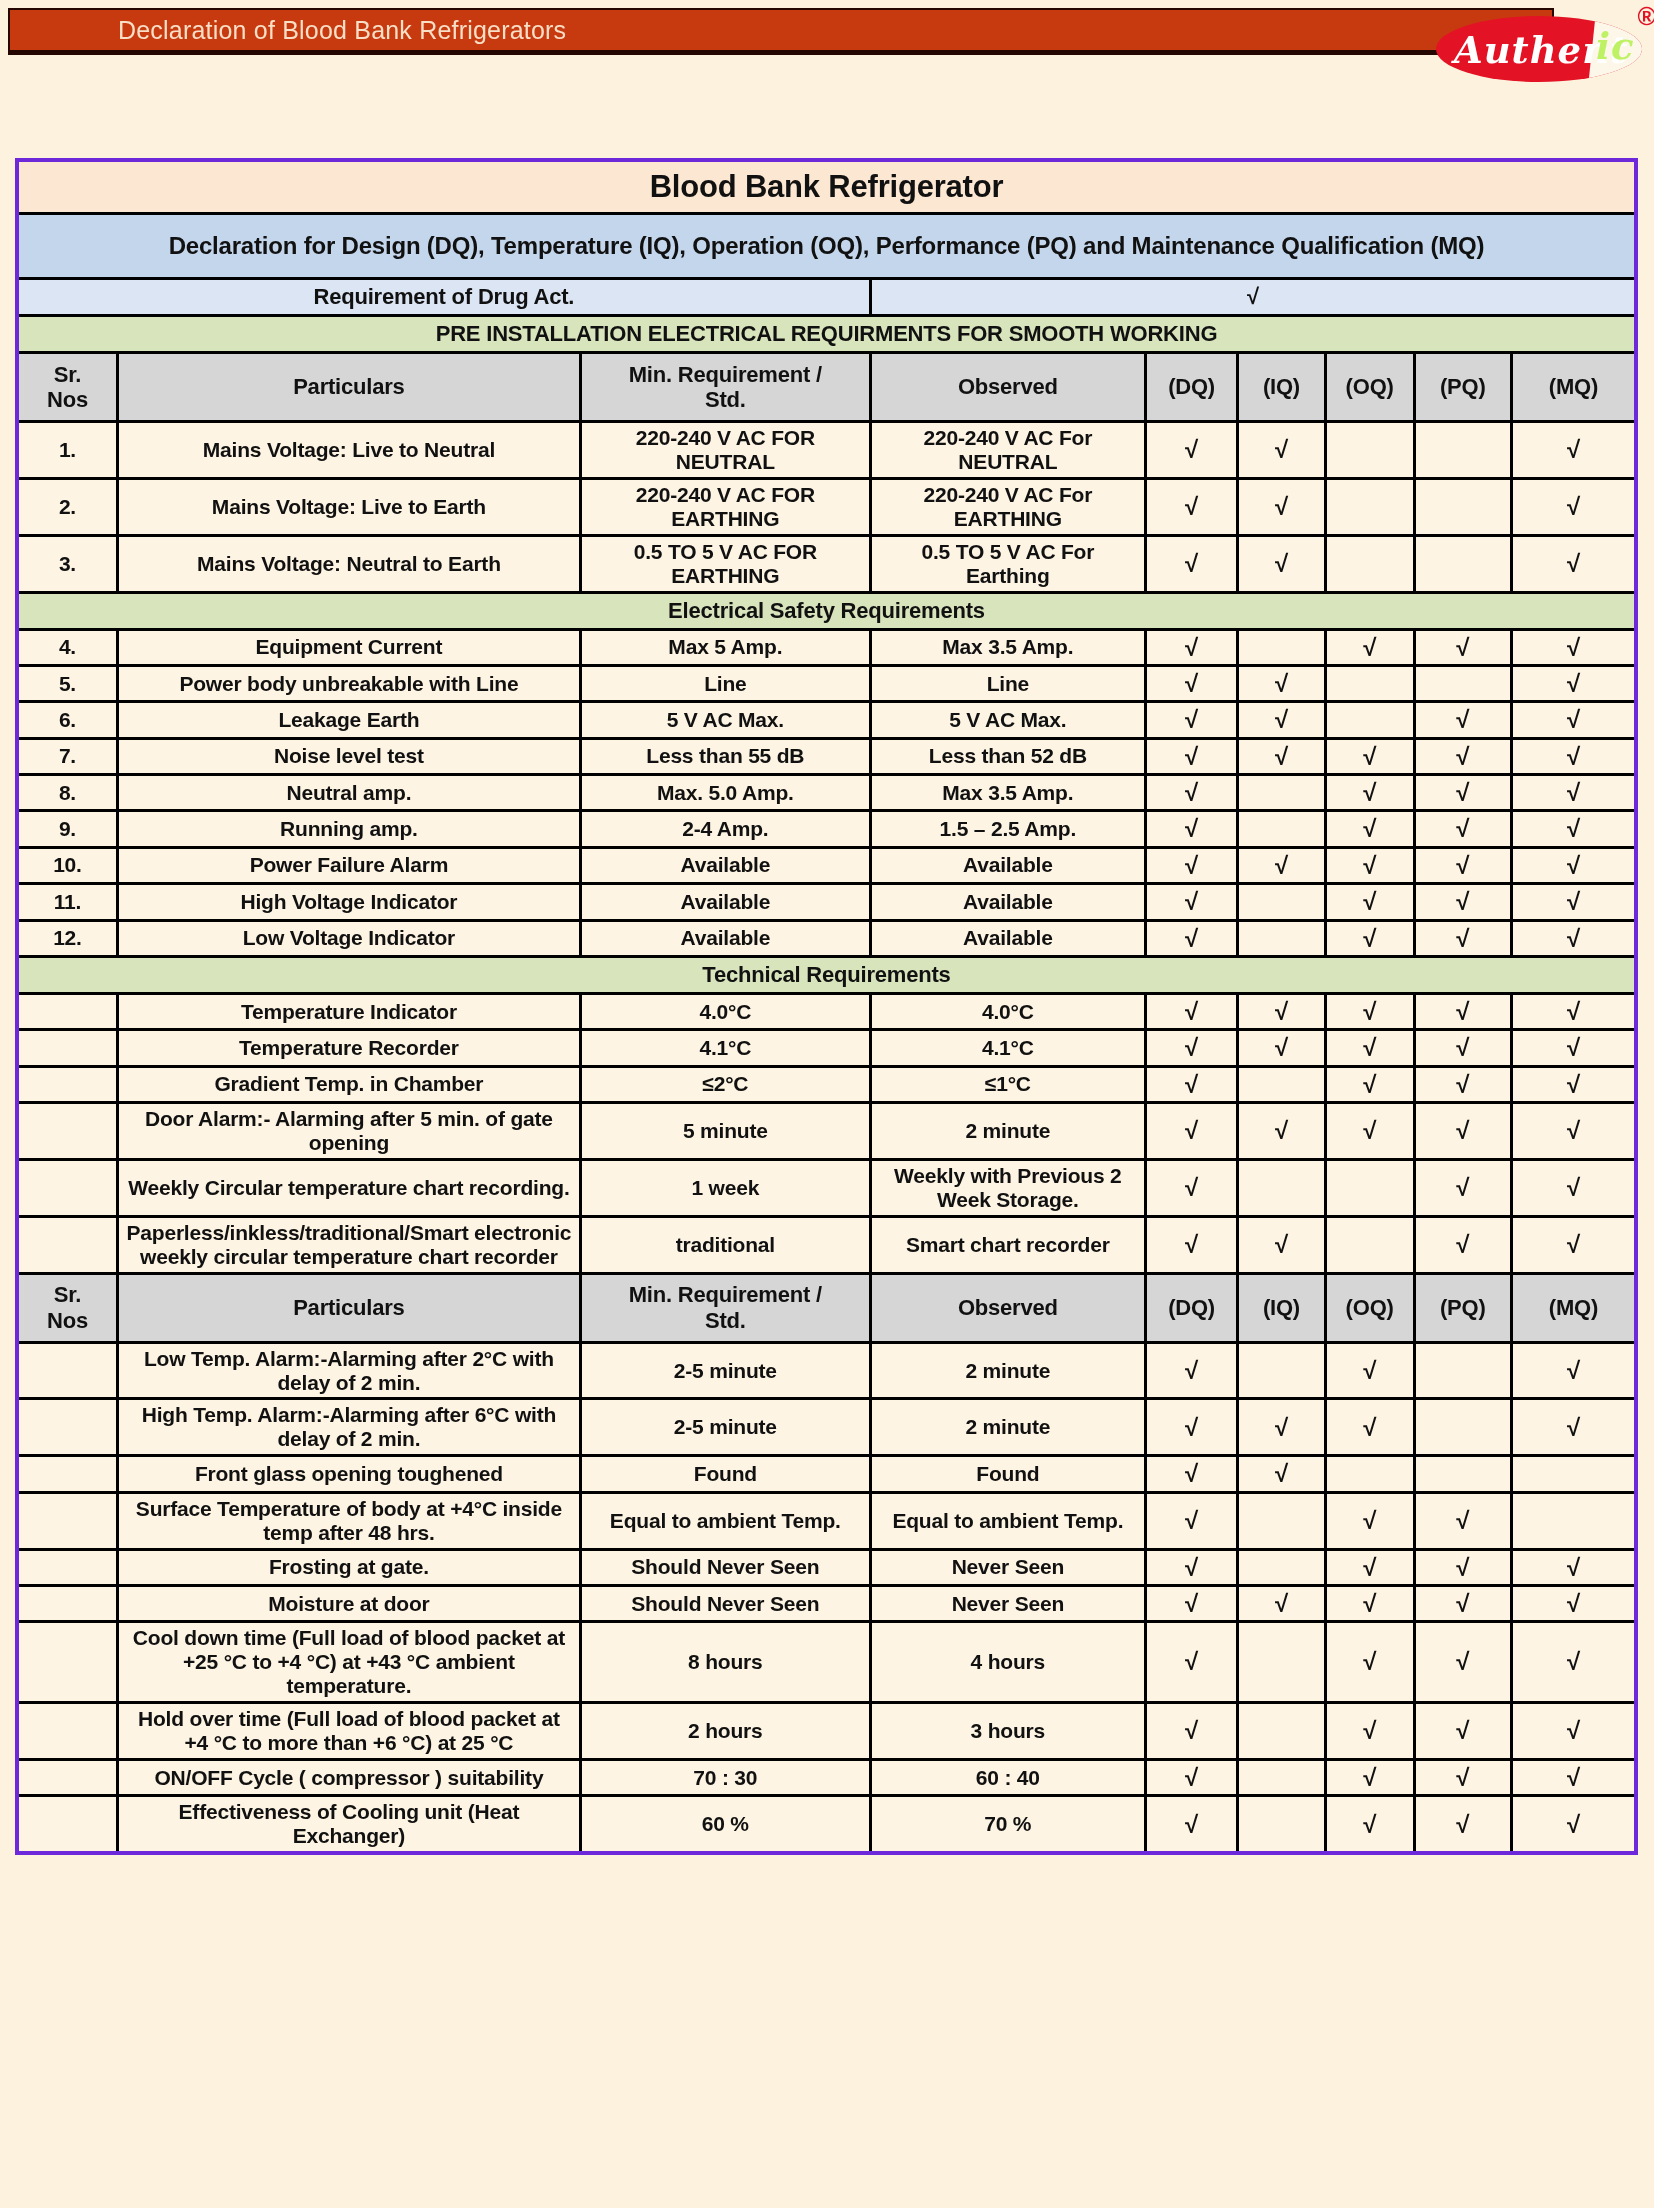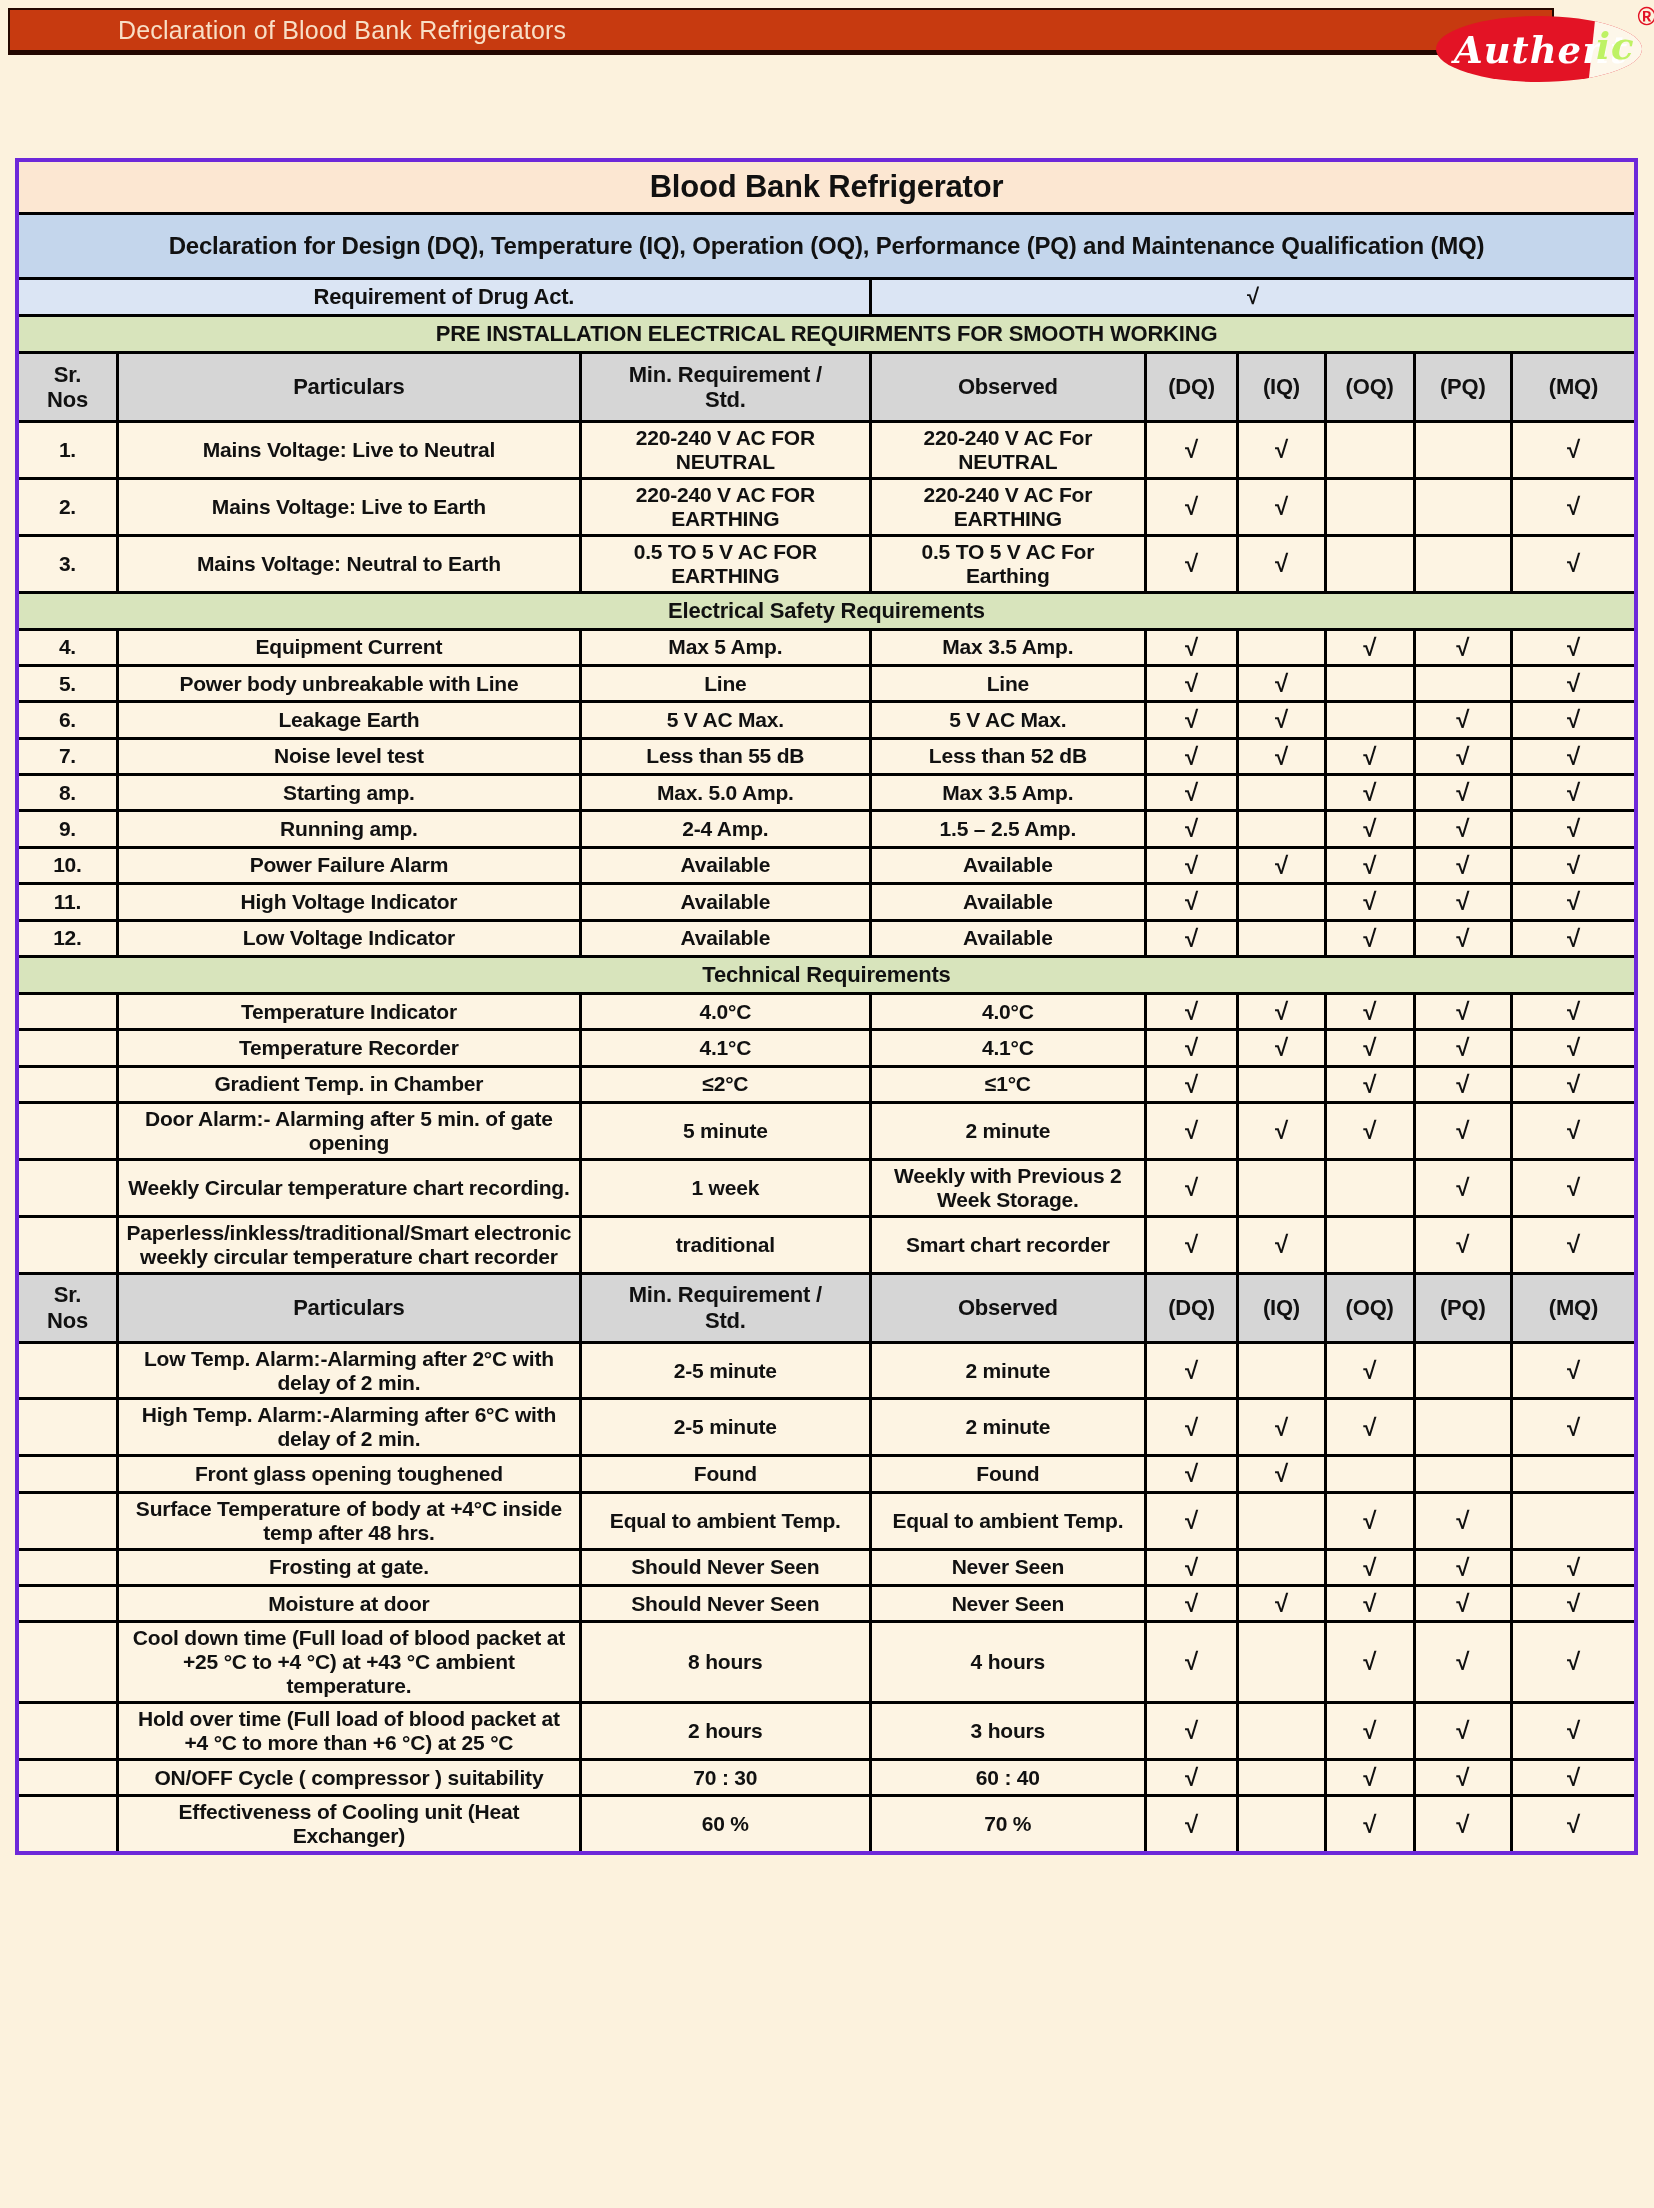--- a/index.html
+++ b/index.html
@@ -205,21 +205,21 @@
         <td>Less than 55 dB</td>
         <td>Less than 52 dB</td>
         <td class="check-cell">√</td>
         <td class="check-cell">√</td>
         <td class="check-cell">√</td>
         <td class="check-cell">√</td>
         <td class="check-cell">√</td>
       </tr>
       <tr class="data-row">
         <td>8.</td>
-        <td>Starting amp.</td>
+        <td>Neutral amp.</td>
         <td>Max. 5.0 Amp.</td>
         <td>Max 3.5 Amp.</td>
         <td class="check-cell">√</td>
         <td class="check-cell"></td>
         <td class="check-cell">√</td>
         <td class="check-cell">√</td>
         <td class="check-cell">√</td>
       </tr>
       <tr class="data-row">
         <td>9.</td>

